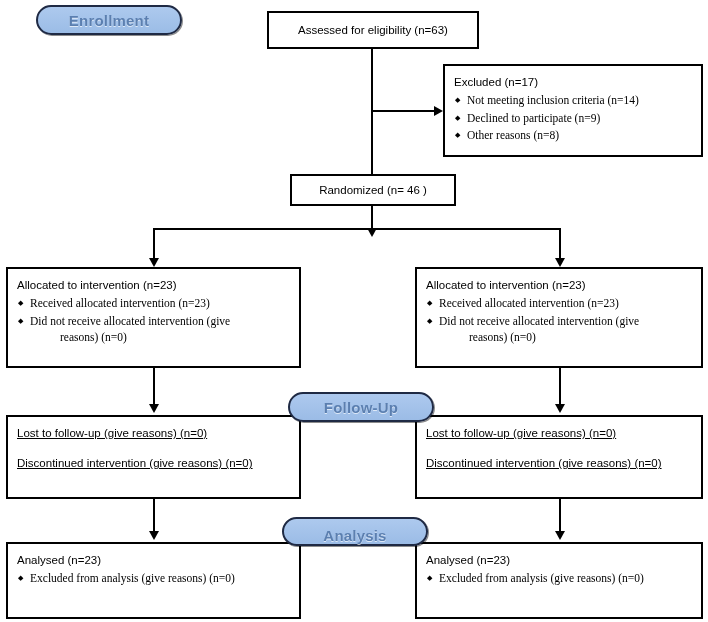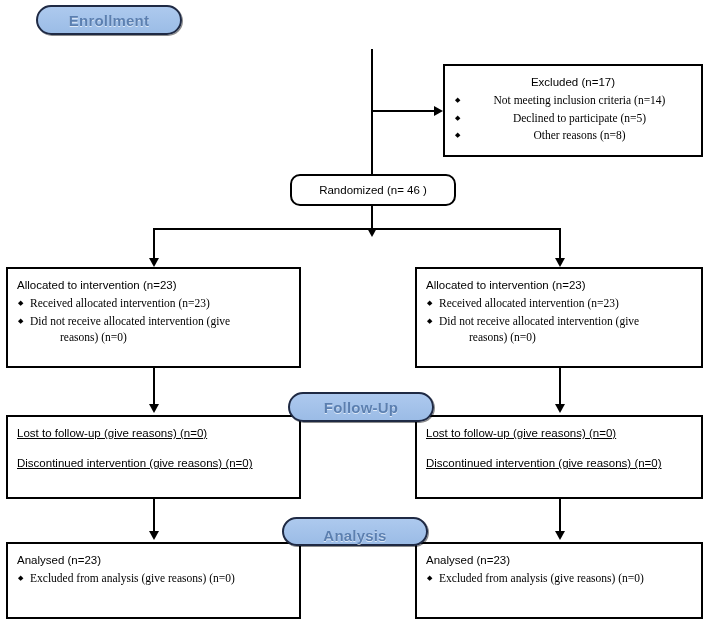--- a/index.html
+++ b/index.html
@@ -115,36 +115,39 @@
 </style>
 </head>
 <body>
 
 <div id="canvas">
 
   <div class="banner" style="left:36px; top:5px; width:146px; height:30px;">
     <span>Enrollment</span>
   </div>
 
+  <div class="box center" style="left:267px; top:11px; width:212px; height:38px;">
+    <span>Assessed for eligibility (n=63)</span>
+  </div>
 
   <div class="vline" style="left:371px; top:49px; height:125px;"></div>
 
   <div class="hline" style="left:371px; top:110px; width:63px;"></div>
   <div class="arrow-right" style="left:434px; top:106px;"></div>
 
-  <div class="box" style="left:443px; top:64px; width:260px; height:93px;text-align:center;">
+  <div class="box" style="left:443px; top:64px; width:260px; height:93px;">
     <div class="head-line">Excluded  (n=17)</div>
     <ul class="bullets">
       <li>Not meeting inclusion criteria (n=14)</li>
-      <li>Declined to participate (n=5)</li>
+      <li>Declined to participate (n=9)</li>
       <li>Other reasons (n=8)</li>
     </ul>
   </div>
 
-  <div class="box center" style="left:290px; top:174px; width:166px; height:32px;border-radius:10px;">
+  <div class="box center" style="left:290px; top:174px; width:166px; height:32px;">
     <span>Randomized (n= 46 )</span>
   </div>
 
   <div class="vline" style="left:371px; top:206px; height:24px;"></div>
   <div class="arrow-down" style="left:367px; top:228px;"></div>
   <div class="hline" style="left:153px; top:228px; width:408px;"></div>
   <div class="vline" style="left:153px; top:228px; height:32px;"></div>
   <div class="arrow-down" style="left:149px; top:258px;"></div>
   <div class="vline" style="left:559px; top:228px; height:32px;"></div>
   <div class="arrow-down" style="left:555px; top:258px;"></div>

